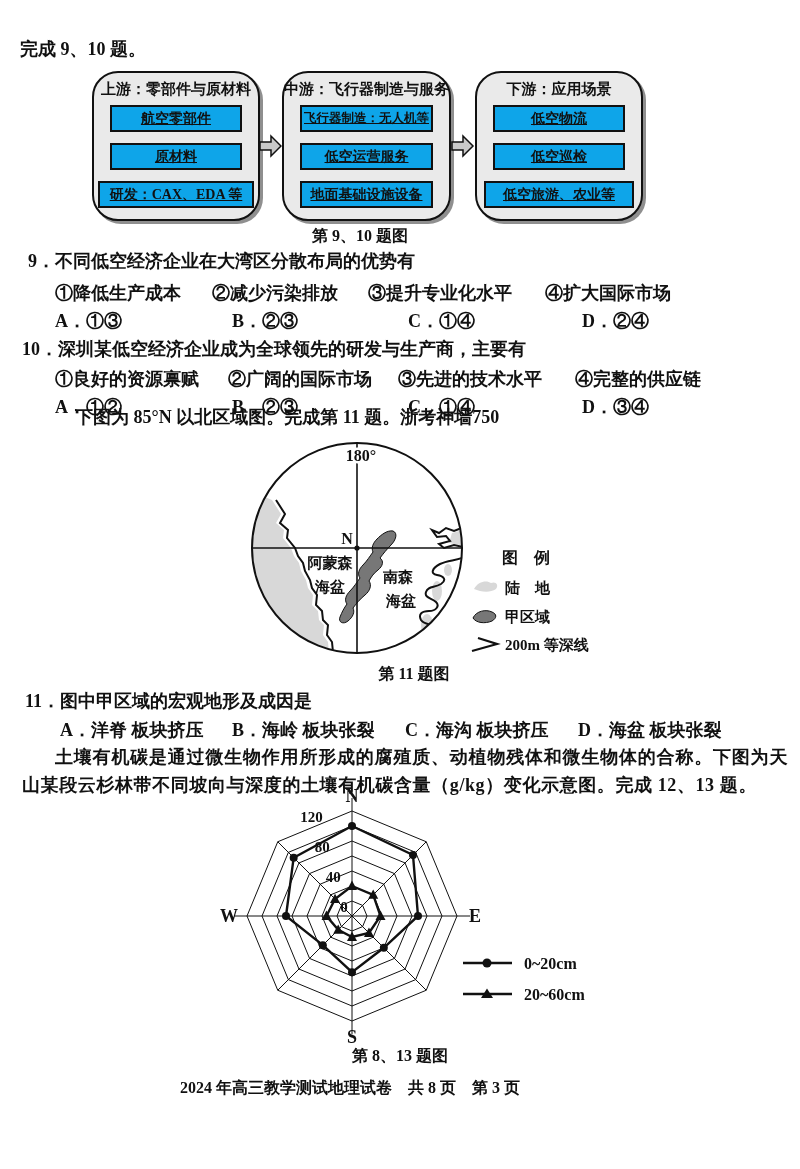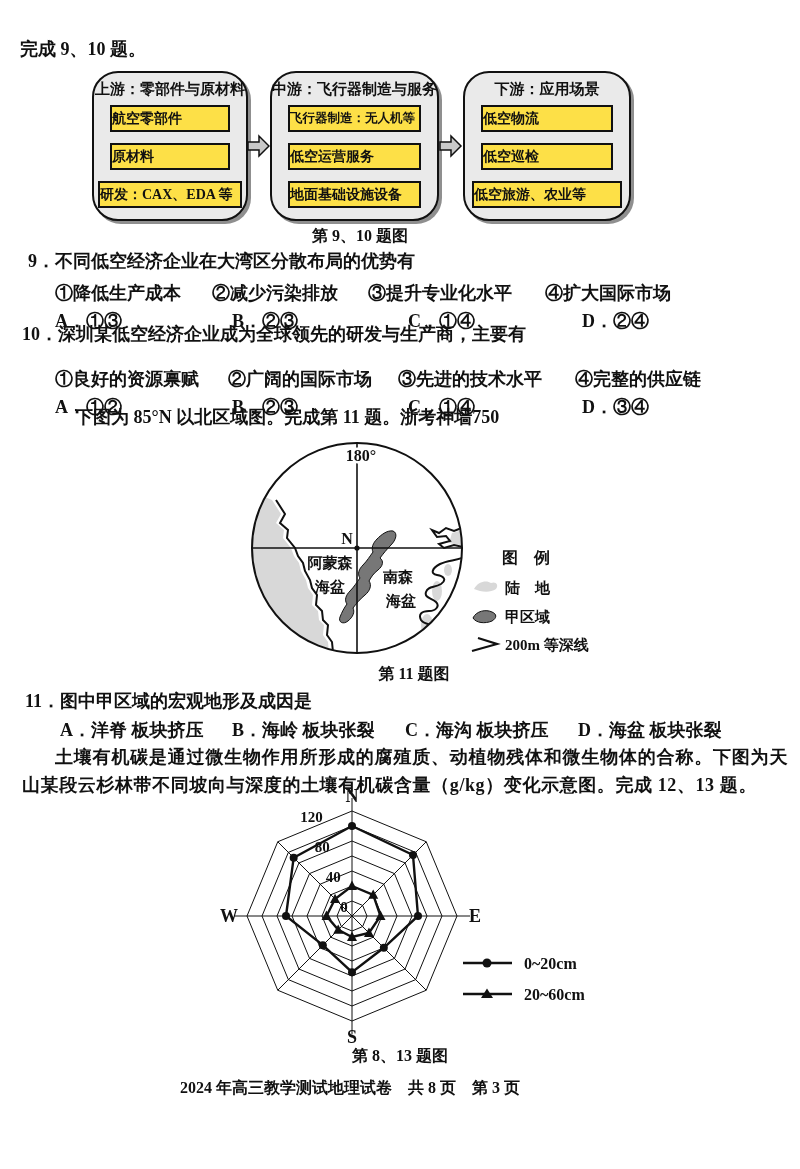--- a/index.html
+++ b/index.html
@@ -8,35 +8,35 @@
   .line{position:absolute;font-size:18px;white-space:nowrap;line-height:22px;}
   .row{position:absolute;left:0;top:0;width:800px;height:24px;}
   .row span{position:absolute;font-size:18px;white-space:nowrap;}
   .caption{position:absolute;text-align:center;font-size:16px;}
   
   .flowchart{position:absolute;left:92px;top:70px;width:558px;height:152px;display:flex;align-items:center;}
   .fc-box{box-sizing:border-box;height:150px;border:2px solid #111;border-radius:26px;
           background:#eaeaea;box-shadow:3px 3px 0 #8f8f8f;padding:6px 0 0 0;flex:none;}
   .fc-title{text-align:center;font-size:15px;line-height:20px;margin-bottom:6px;white-space:nowrap;}
   .fc-item{box-sizing:border-box;margin:0 16px 11px 16px;height:27px;line-height:23px;border:2px solid #111;
-           background:#fde047;text-align:left;font-size:14px;white-space:nowrap;}
+           background:#0ea5e9;text-align:center;font-size:14px;white-space:nowrap;text-decoration:underline;}
   .fc-item-sm{font-size:12.5px;}
   .fc-arrow{flex:none;margin:0 0 0 0;}
   .footer{position:absolute;left:0;top:1078px;width:700px;text-align:center;font-size:16px;}
   svg text{font-family:"Liberation Serif","DejaVu Serif",serif;font-weight:700;fill:#111;}
 </style>
 </head>
 <body>
 
 <div class="page">
 
   <div class="line" style="left:20px;top:38px;">完成 9、10 题。</div>
 
   <div class="flowchart">
-    <div class="fc-box" style="width:156px;">
+    <div class="fc-box" style="width:168px;">
       <div class="fc-title">上游：零部件与原材料</div>
       <div class="fc-item">航空零部件</div>
       <div class="fc-item">原材料</div>
       <div class="fc-item" style="margin:0 4px 11px 4px;">研发：CAX、EDA 等</div>
     </div>
     <svg class="fc-arrow" width="22" height="24" viewBox="0 0 22 24">
       <polygon points="0,8 11,8 11,2 21,12 11,22 11,16 0,16" fill="#c9c9c9" stroke="#111" stroke-width="1.5"></polygon>
     </svg>
     <div class="fc-box" style="width:169px;">
       <div class="fc-title">中游：飞行器制造与服务</div>
@@ -63,21 +63,21 @@
     <span style="left:368px;">③提升专业化水平</span>
     <span style="left:545px;">④扩大国际市场</span>
   </div>
   <div class="row" style="top:309px;">
     <span style="left:55px;">A．①③</span>
     <span style="left:232px;">B．②③</span>
     <span style="left:408px;">C．①④</span>
     <span style="left:582px;">D．②④</span>
   </div>
 
-  <div class="line" style="left:22px;top:323px;">10．深圳某低空经济企业成为全球领先的研发与生产商，主要有</div>
+  <div class="line" style="left:22px;top:338px;">10．深圳某低空经济企业成为全球领先的研发与生产商，主要有</div>
   <div class="row" style="top:367px;">
     <span style="left:55px;">①良好的资源禀赋</span>
     <span style="left:228px;">②广阔的国际市场</span>
     <span style="left:398px;">③先进的技术水平</span>
     <span style="left:575px;">④完整的供应链</span>
   </div>
   <div class="row" style="top:395px;">
     <span style="left:55px;">A．①②</span>
     <span style="left:232px;">B．②③</span>
     <span style="left:408px;">C．①④</span>

